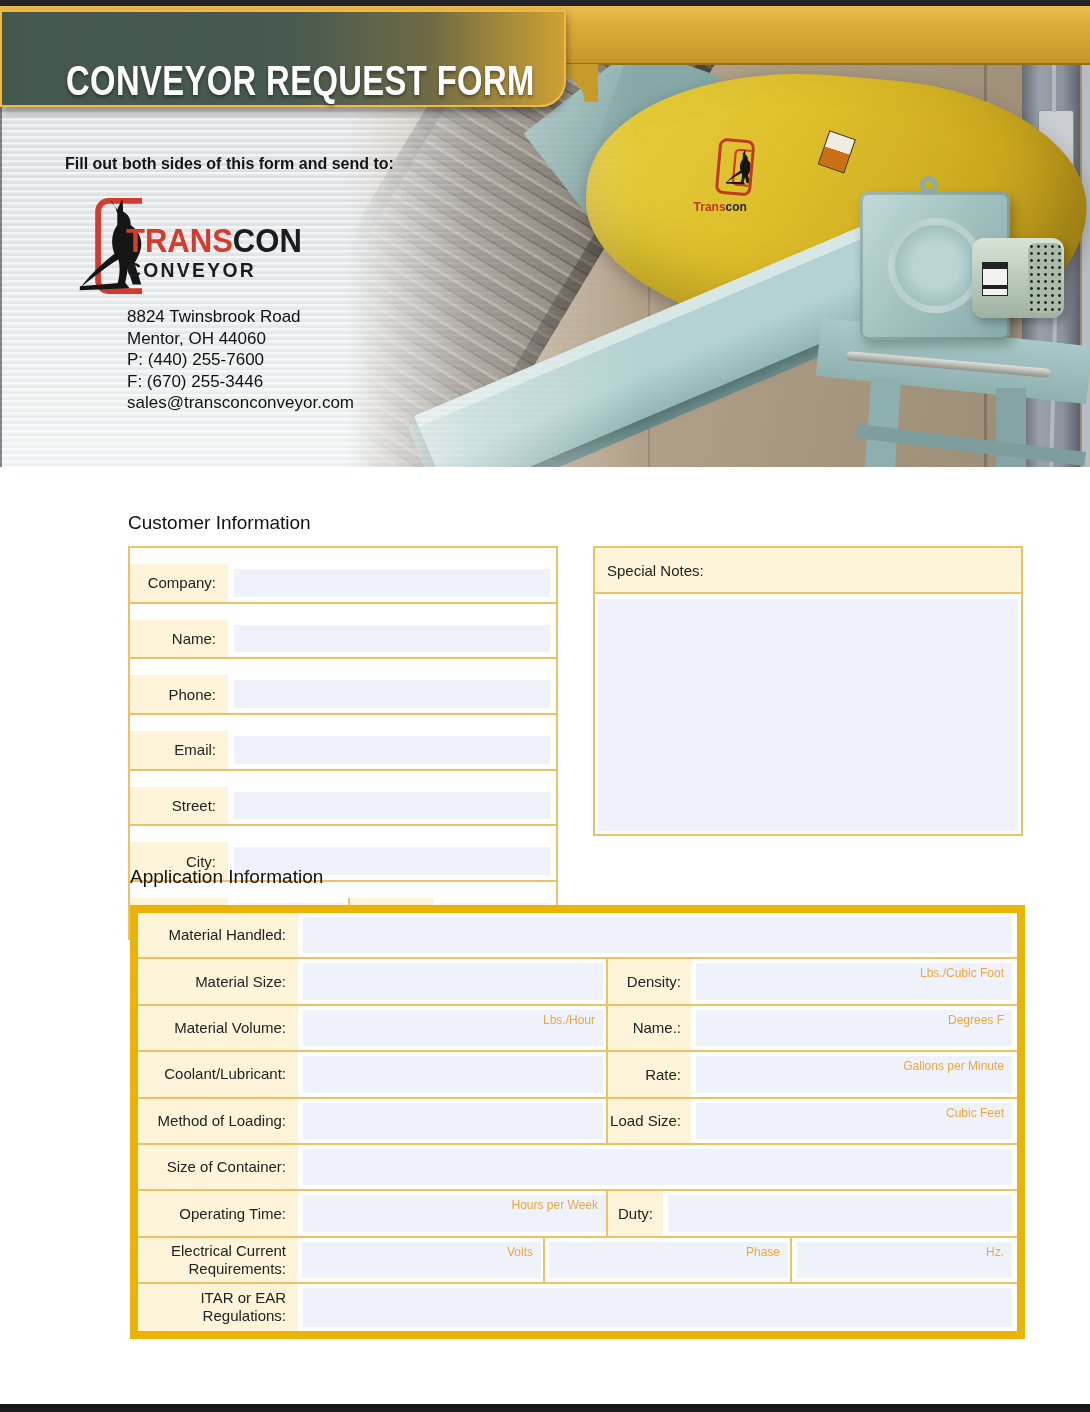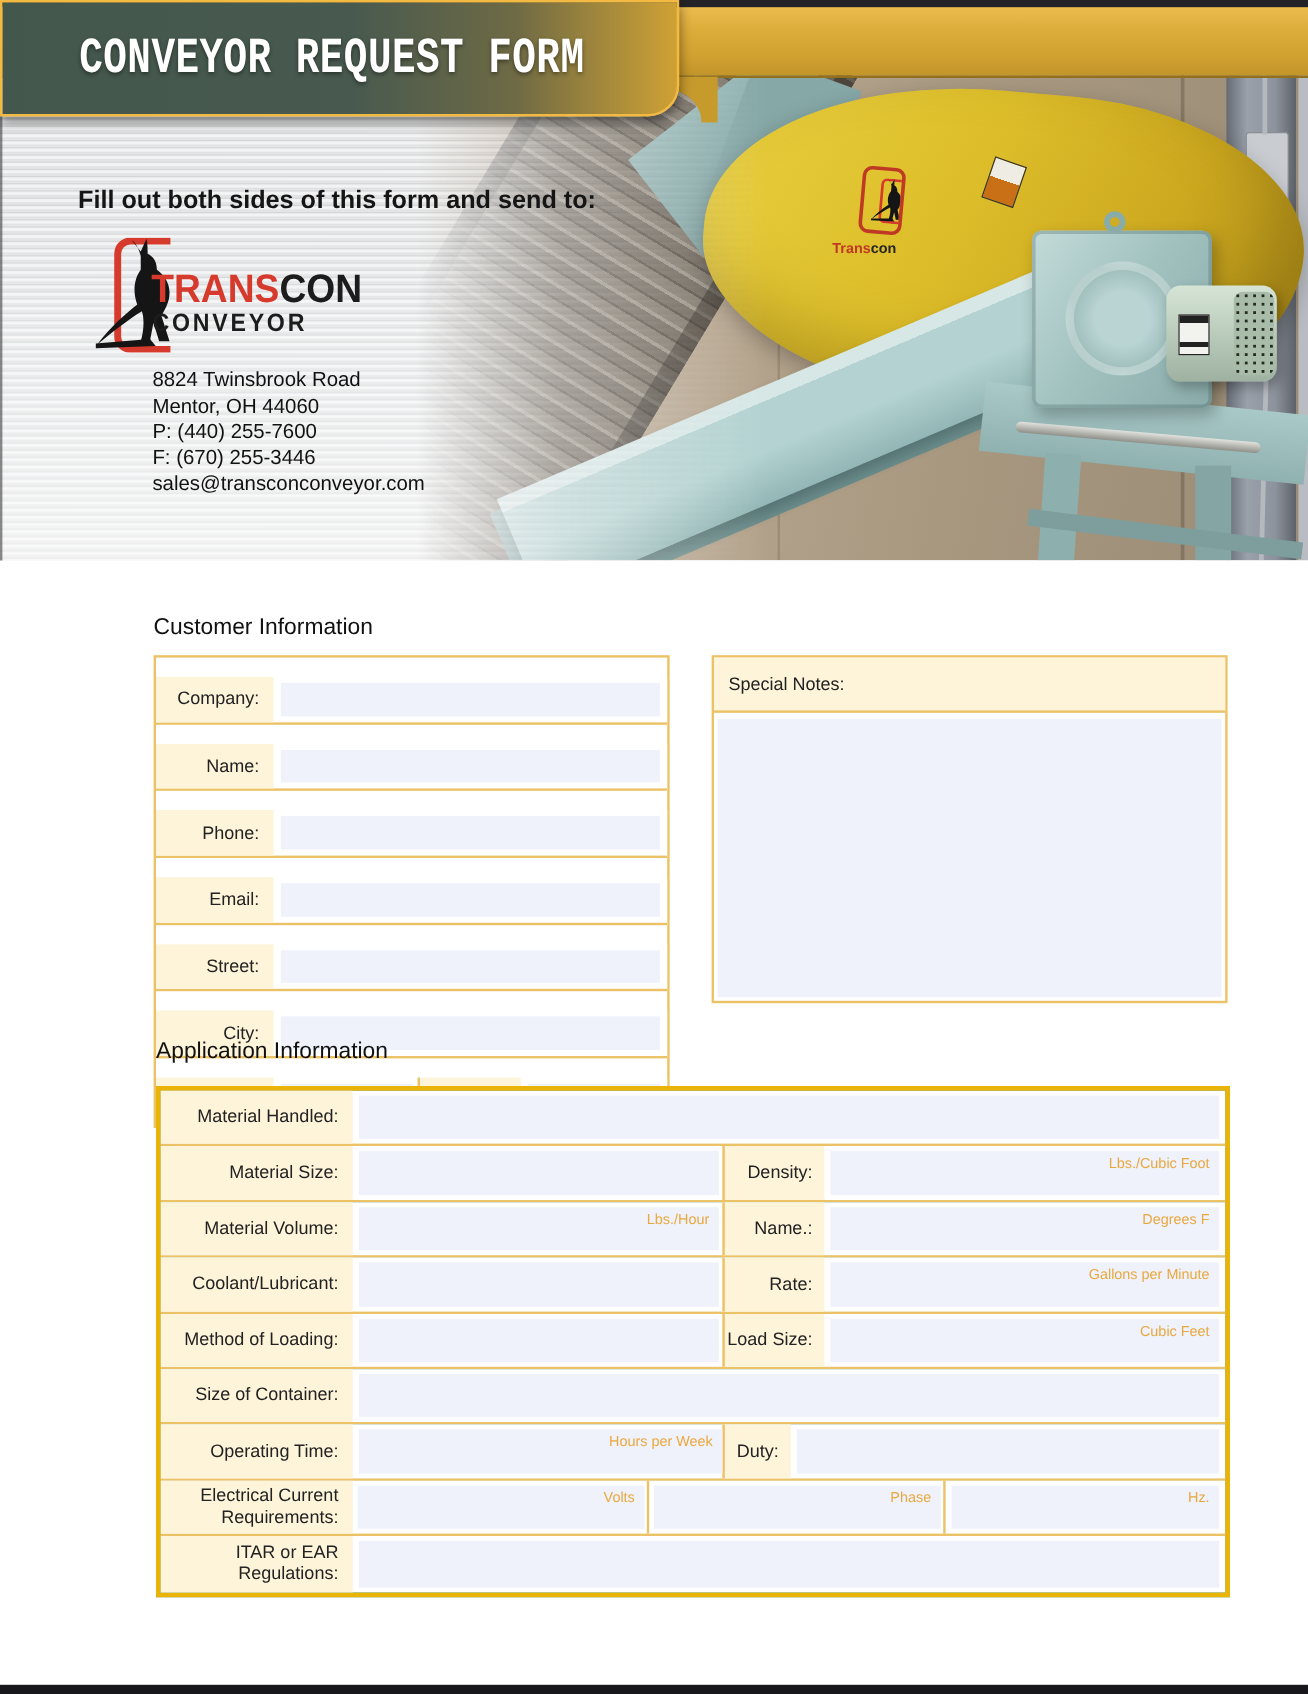--- a/index.html
+++ b/index.html
@@ -6,24 +6,24 @@
   body { font-family:"Liberation Sans","DejaVu Sans",sans-serif; background:#777; }
   .page { position:relative; width:1090px; height:1412px; background:#ffffff; overflow:hidden; margin:0 auto; }
 
   
   .top-dark { position:absolute; left:0; top:0; width:1090px; height:7px; background:#232328; z-index:3; }
   .gold-bar { position:absolute; left:0; top:6px; width:1090px; height:59px;
     background:linear-gradient(180deg,#ecbc4e 0%,#dcac3a 35%,#d2a231 70%,#c2952a 100%);
     border-bottom:2px solid #93701d; z-index:4; }
   .gold-fillet { position:absolute; left:558px; top:64px; width:40px; height:38px; z-index:4;
     background:radial-gradient(circle at 0% 100%, rgba(0,0,0,0) 0 26px, #c79a2c 27px); }
-  .banner { position:absolute; left:0; top:0; width:566px; height:97px; z-index:5;
+  .banner { position:absolute; left:0; top:10px; width:566px; height:97px; z-index:5;
     background:linear-gradient(90deg,#44574d 0%,#485a4f 52%,#6e6a45 76%,#cfa134 100%);
     border:2px solid #f2ba42; border-radius:0 0 26px 0;
-    box-shadow:0 5px 10px rgba(0,0,0,.45); display:flex; align-items:center;font-family:Liberation Mono, monospace; }
+    box-shadow:0 5px 10px rgba(0,0,0,.45); display:flex; align-items:flex-end; }
   .banner h1 { color:#ffffff; font-size:42px; font-weight:bold; letter-spacing:.5px;
     transform:scaleX(.78); transform-origin:left center; margin-left:64px; white-space:nowrap;
     text-shadow:0 2px 4px rgba(0,0,0,.45); }
 
   
   .metal { position:absolute; left:0; top:0; width:1090px; height:467px; z-index:1;
     background:
       linear-gradient(180deg, rgba(255,255,255,.25) 0%, rgba(255,255,255,.05) 35%, rgba(255,255,255,.55) 95%),
       repeating-linear-gradient(180deg,#f2f3f4 0px,#d9dadc 1px,#ebecec 2px,#c8cacc 3px,#eff0f1 4px,#f6f6f7 6px);
     border-left:2px solid rgba(45,45,50,.55); }
@@ -78,21 +78,21 @@
     border:7px solid rgba(255,255,255,.28); background:radial-gradient(circle,#b9d4d2 40%,#9dbdbb 75%); }
   .eye { position:absolute; left:60px; top:-16px; width:18px; height:18px; border-radius:50%; border:5px solid #8aaca9; }
   .motor { position:absolute; left:624px; top:238px; width:92px; height:80px; border-radius:12px;
     background:linear-gradient(180deg,#d6e4d6,#b7c9b9 55%,#9fb2a1); box-shadow:3px 5px 10px rgba(0,0,0,.25); }
   .vents { position:absolute; right:2px; top:5px; width:34px; height:70px; border-radius:8px; background:#a9bca9;
     background-image:radial-gradient(#242a24 1.3px, rgba(0,0,0,0) 1.5px); background-size:7px 7px; }
   .mlabel { position:absolute; left:10px; top:24px; width:26px; height:34px; background:#f2f2ee; border:1px solid #222;
     background-image:linear-gradient(180deg,#222 0 6px, rgba(0,0,0,0) 6px 22px, #222 22px 26px, rgba(0,0,0,0) 26px); }
 
   
-  .intro { position:absolute; left:65px; top:155px; z-index:6; font-size:21px; font-weight:bold; color:#151515; }
+  .intro { position:absolute; left:65px; top:155px; z-index:6; font-size:16px; font-weight:bold; color:#151515; }
   .logo { position:absolute; left:58px; top:196px; z-index:6; width:330px; height:100px; }
   .logo svg.roo-main { position:absolute; left:0; top:2px; width:84px; height:96px; }
   .wordmark { position:absolute; left:68px; top:26px; font-size:33px; font-weight:bold; letter-spacing:0;
     transform:scaleX(.94); transform-origin:left center; white-space:nowrap; }
   .wordmark .t-red { color:#d63a2c; } .wordmark .t-blk { color:#1c1c1c; }
   .wordsub { position:absolute; left:69px; top:62px; font-size:21px; font-weight:bold; letter-spacing:2.5px; color:#1c1c1c;
     transform:scaleX(.92); transform-origin:left center; }
   .contact { position:absolute; left:127px; top:306px; z-index:6; font-size:17px; line-height:21.5px; color:#111; }
 
   
@@ -110,21 +110,21 @@
   .fld-state { flex:none; width:110px; margin:5px 4px 5px 6px; background:#eff2fb; }
   .lblc.zip { width:86px; border-left:2px solid #ecc266; padding-right:10px; }
 
   .notes { position:absolute; left:593px; top:546px; width:430px; height:290px; z-index:6;
     border:2px solid #ecc266; background:#fff; }
   .notes-head { height:46px; background:#fdf4da; border-bottom:2px solid #ecc266;
     display:flex; align-items:center; padding-left:12px; font-size:15px; color:#222; }
   .notes-body { position:absolute; left:3px; right:3px; top:51px; bottom:3px; background:#eff2fb; }
 
   .app-table { position:absolute; left:130px; top:905px; width:895px; z-index:6;
-    border:4px solid #eab308; background:#0f766e; }
+    border:8px solid #eab308; background:#f97316; }
   .arow { display:flex; height:46.4px; border-bottom:2px solid #ecc266; background:#fff; position:relative; }
   .arow:last-child { border-bottom:none; }
   .albl { width:160px; flex:none; background:#fdf4da; display:flex; align-items:center; justify-content:flex-end;
     text-align:right; padding-right:12px; font-size:15px; line-height:18px; color:#222; }
   .afld { margin:4px 5px; background:#eff2fb; position:relative; flex:1; }
   .afld.w1 { flex:none; width:300px; margin:4px 3px 4px 5px; }
   .afld.op1 { flex:none; width:303px; margin:4px 0 4px 5px; }
   .albl2 { width:85px; flex:none; background:#fdf4da; border-left:2px solid #ecc266;
     display:flex; align-items:center; justify-content:flex-end; padding-right:10px; font-size:15px; color:#222; }
   .albl2.duty { width:57px; }

